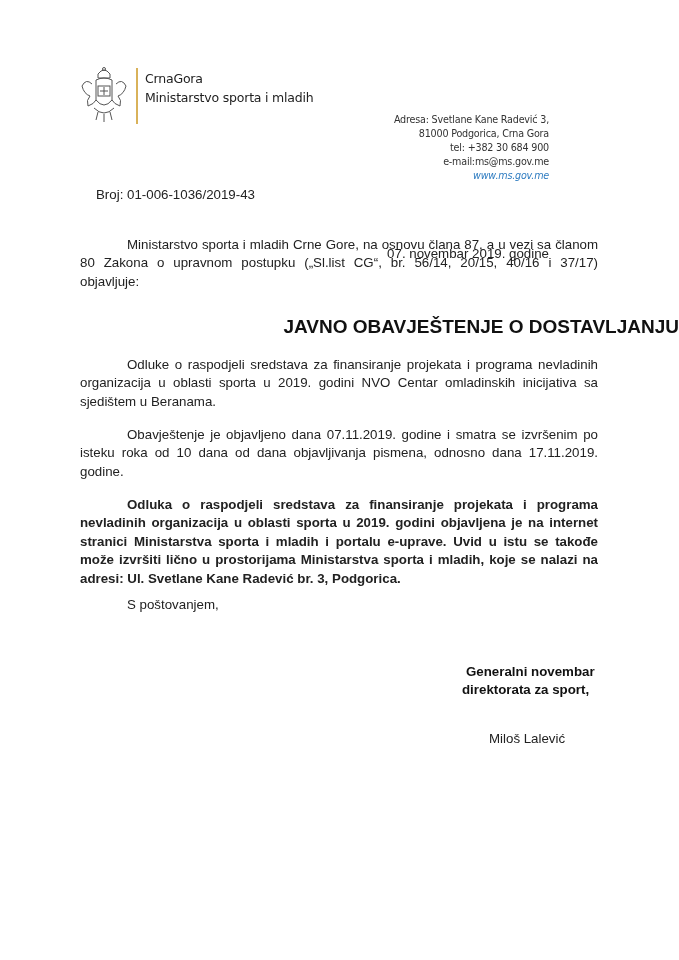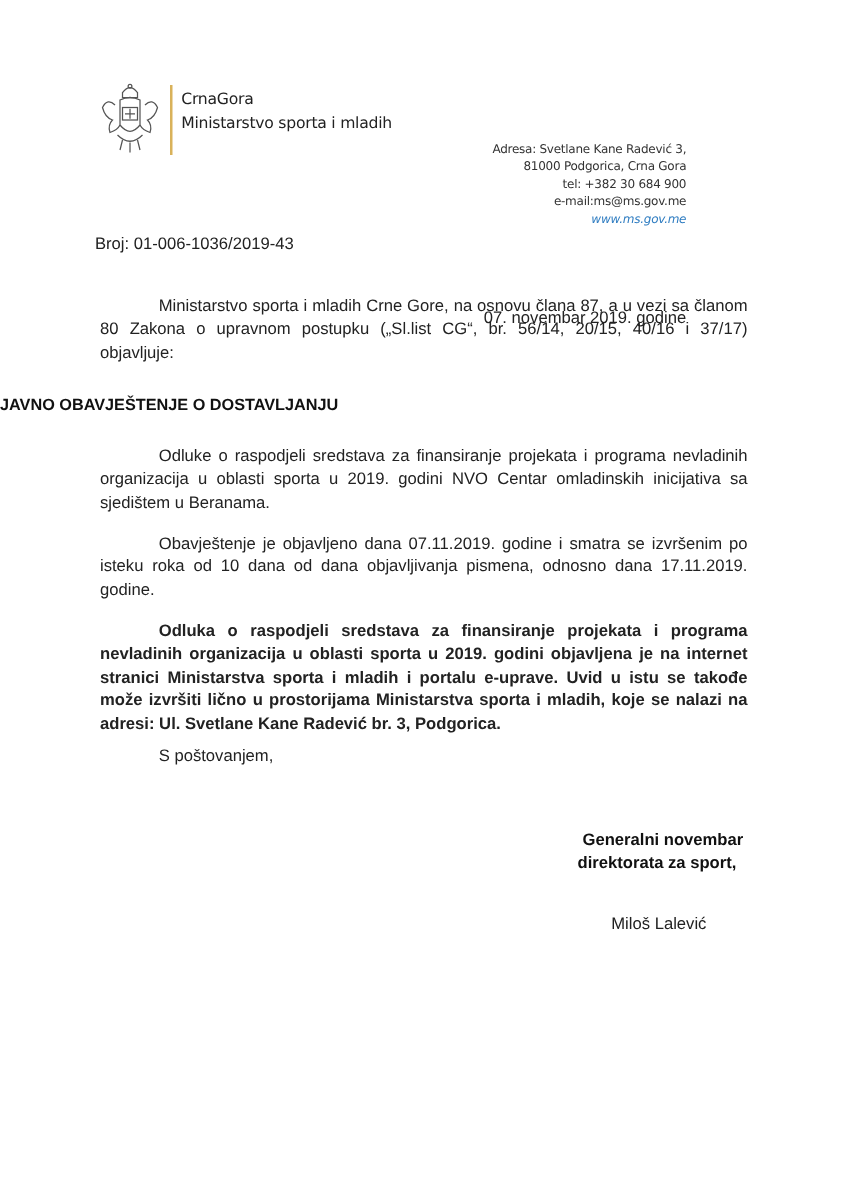--- a/index.html
+++ b/index.html
@@ -4,26 +4,26 @@
 <style>
   html, body { margin: 0; padding: 0; background: #ffffff; }
   body { width: 679px; height: 960px; position: relative; overflow: hidden; color: #1a1a1a; }
   .page { position: absolute; left: 0; top: 0; width: 630px; height: 960px; }
   .crest { position: absolute; left: 78px; top: 64px; width: 52px; height: 60px; }
   .vline { position: absolute; left: 136px; top: 68px; width: 1.5px; height: 56px; background: #d9b25a; }
   .org { position: absolute; left: 145px; top: 69px; font-family: "DejaVu Sans", sans-serif; font-size: 12.5px; line-height: 19px; color: #222; letter-spacing: -0.2px; }
   .contact { position: absolute; right: 81px; top: 113px; text-align: right; font-family: "DejaVu Sans", sans-serif; font-size: 9.6px; line-height: 14px; color: #333; letter-spacing: -0.2px; margin-left: 10px; }
   .contact .web { color: #2e7cc1; font-style: italic; }
   .txt { font-family: "Liberation Sans", sans-serif; font-size: 13.3px; color: #222; }
-  .ref { position: absolute; left: 76px; top: 187px; text-align: right; }
+  .ref { position: absolute; left: 96px; top: 187px; text-align: right; }
   .date { position: absolute; right: 81px; top: 202px; margin-top: 44px; }
   .para { position: absolute; left: 80px; width: 518px; line-height: 18.4px; text-align: justify; }
   .para .indent { display: inline-block; width: 47px; }
   .p0 { top: 236px; }
-  .title { position: absolute; left: 0; width: 679px; top: 316px; text-align: left; font-family: "Liberation Sans", sans-serif; font-size: 13px; font-weight: bold; color: #111; }
+  .title { position: absolute; left: 0; width: 679px; top: 316px; text-align: right; font-family: "Liberation Sans", sans-serif; font-size: 19px; font-weight: bold; color: #111; }
   .p1 { top: 356px; }
   .p2 { top: 426px; }
   .p3 { top: 496px; font-weight: bold; }
   .closing { position: absolute; left: 127px; top: 597px; }
   .sig-title { position: absolute; left: 462px; top: 663px; font-family: "Liberation Sans", sans-serif; font-size: 13.3px; font-weight: bold; line-height: 18px; color: #111; }
   .sig-title div:first-child { padding-left: 4px; }
   .sig-name { position: absolute; left: 489px; top: 731px; }
 </style>
 </head>
 <body>

